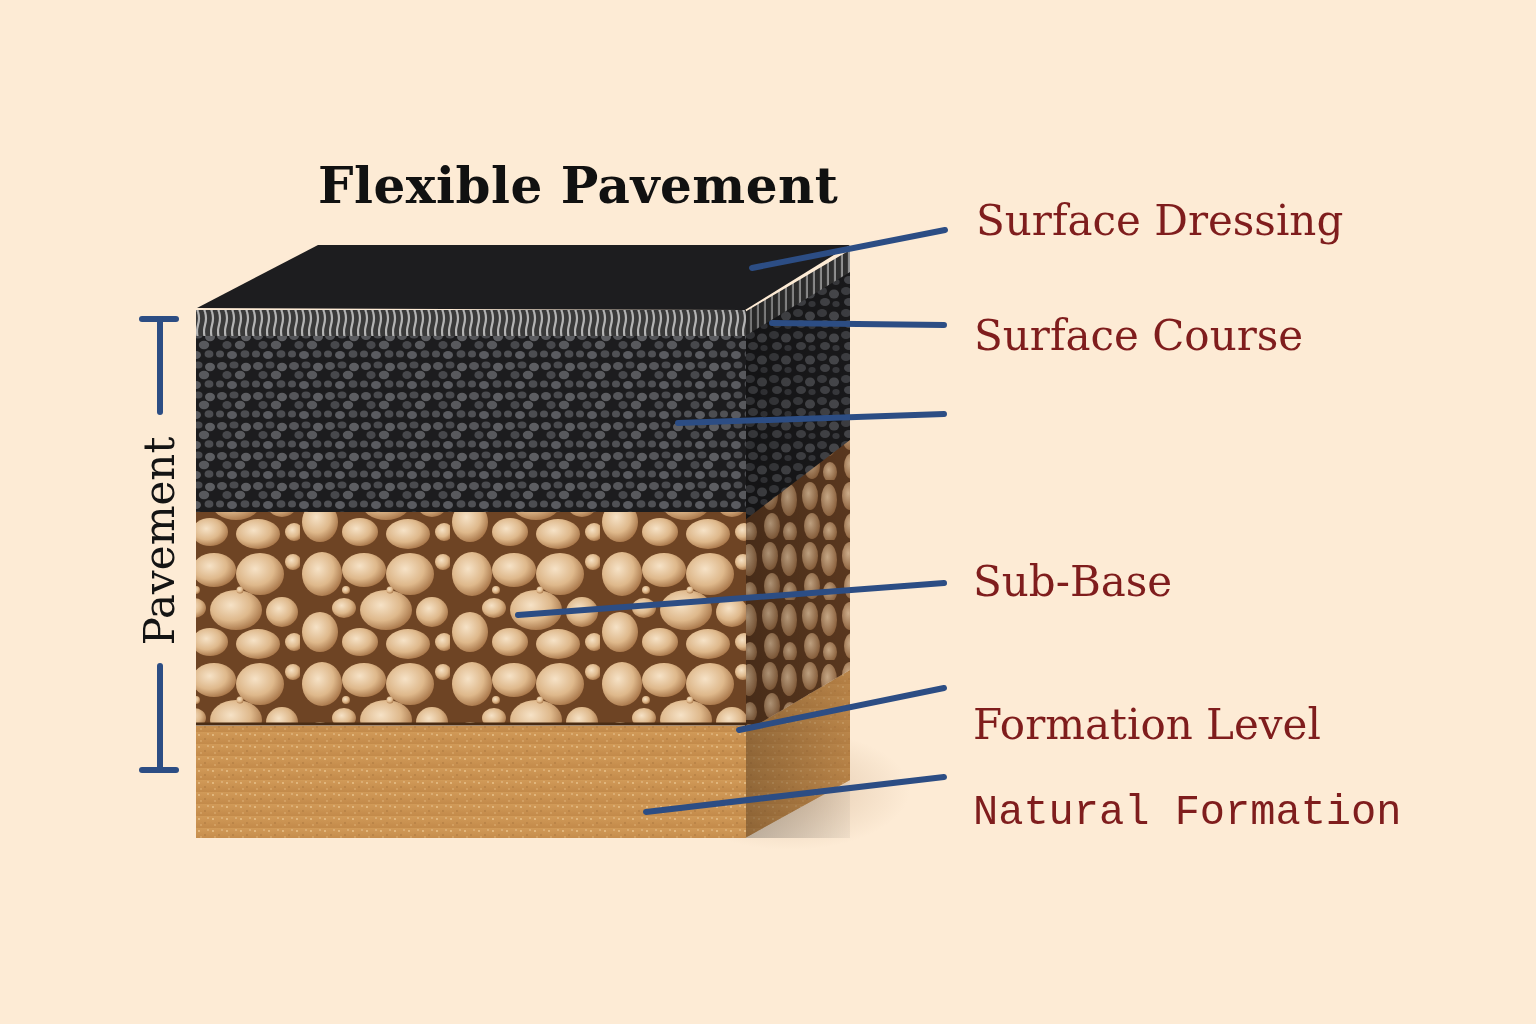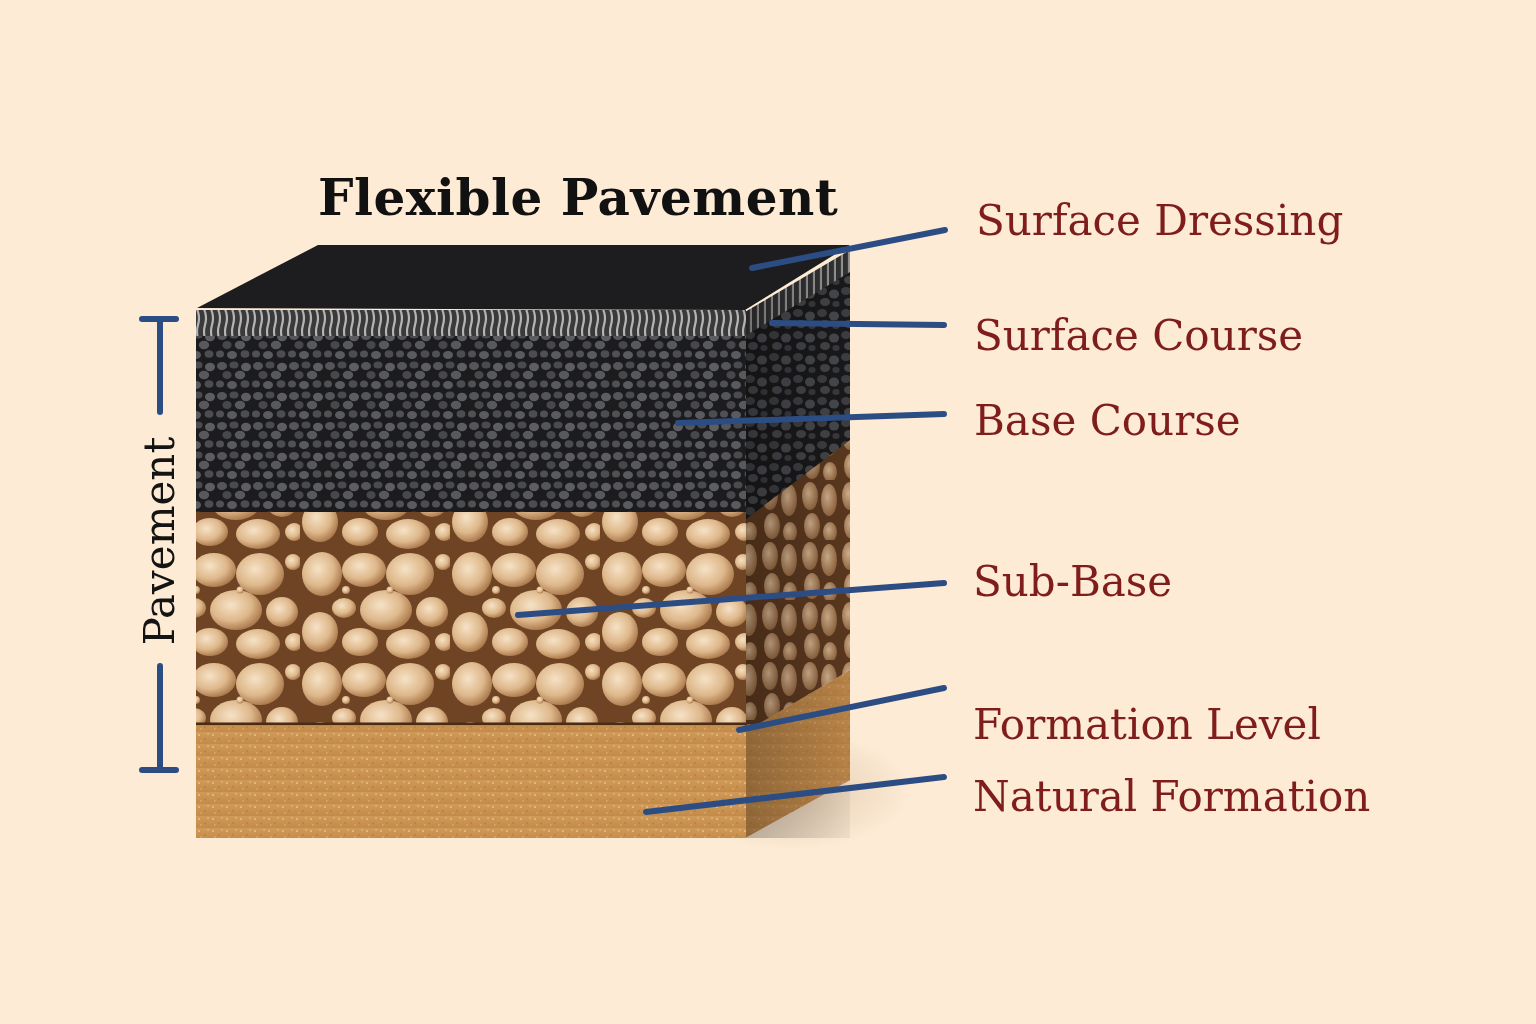--- a/index.html
+++ b/index.html
@@ -4,21 +4,21 @@
 <style>
   html, body { margin: 0; padding: 0; }
   body {
     width: 1536px; height: 1024px; overflow: hidden;
     background: #fdebd5;
     font-family: "DejaVu Serif", "Liberation Serif", serif;
     position: relative;
   }
   .stage { position: absolute; left: 0; top: 0; width: 1536px; height: 1024px; }
   .title {
-    position: absolute; left: 318px; top: 168px;
+    position: absolute; left: 318px; top: 156px;
     font-family: "DejaVu Serif", serif;
     font-weight: bold; font-size: 50px; color: #111;
     letter-spacing: 0.5px; white-space: nowrap;
   }
   .label {
     position: absolute; font-family: "DejaVu Serif", serif;
     font-size: 42px; color: #7f1d1d; white-space: nowrap;
     line-height: 1;
   }
   .vlabel {
@@ -170,18 +170,17 @@
   </svg>
 
   <div class="title">Flexible Pavement</div>
 
   <div class="vlabel">
     <span>Pavement</span>
   </div>
 
   <div class="label" style="left:976px; top:200px;">Surface Dressing</div>
   <div class="label" style="left:974px; top:315px;">Surface Course</div>
-  <div class="label" style="left:974px; top:400px;">Base Course</div>
   <div class="label" style="left:973px; top:561px;">Sub-Base</div>
   <div class="label" style="left:973px; top:704px;">Formation Level</div>
-  <div class="label" style="left:973px; top:776px;">Natural Formation</div>
+  <div class="label" style="left:973px; top:792px;font-family:Liberation Mono, monospace;">Natural Formation</div>
 
 </div>
 
 </body></html>

